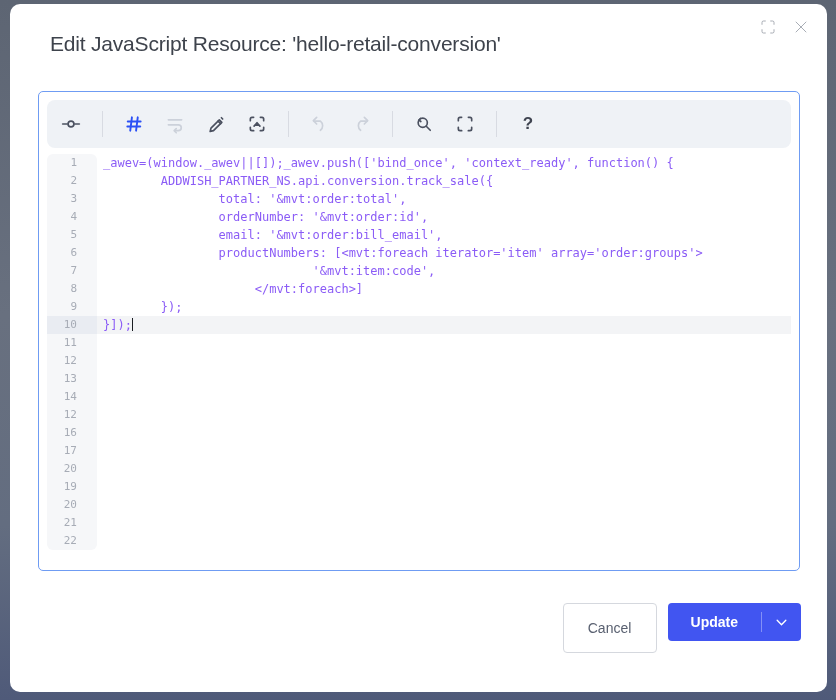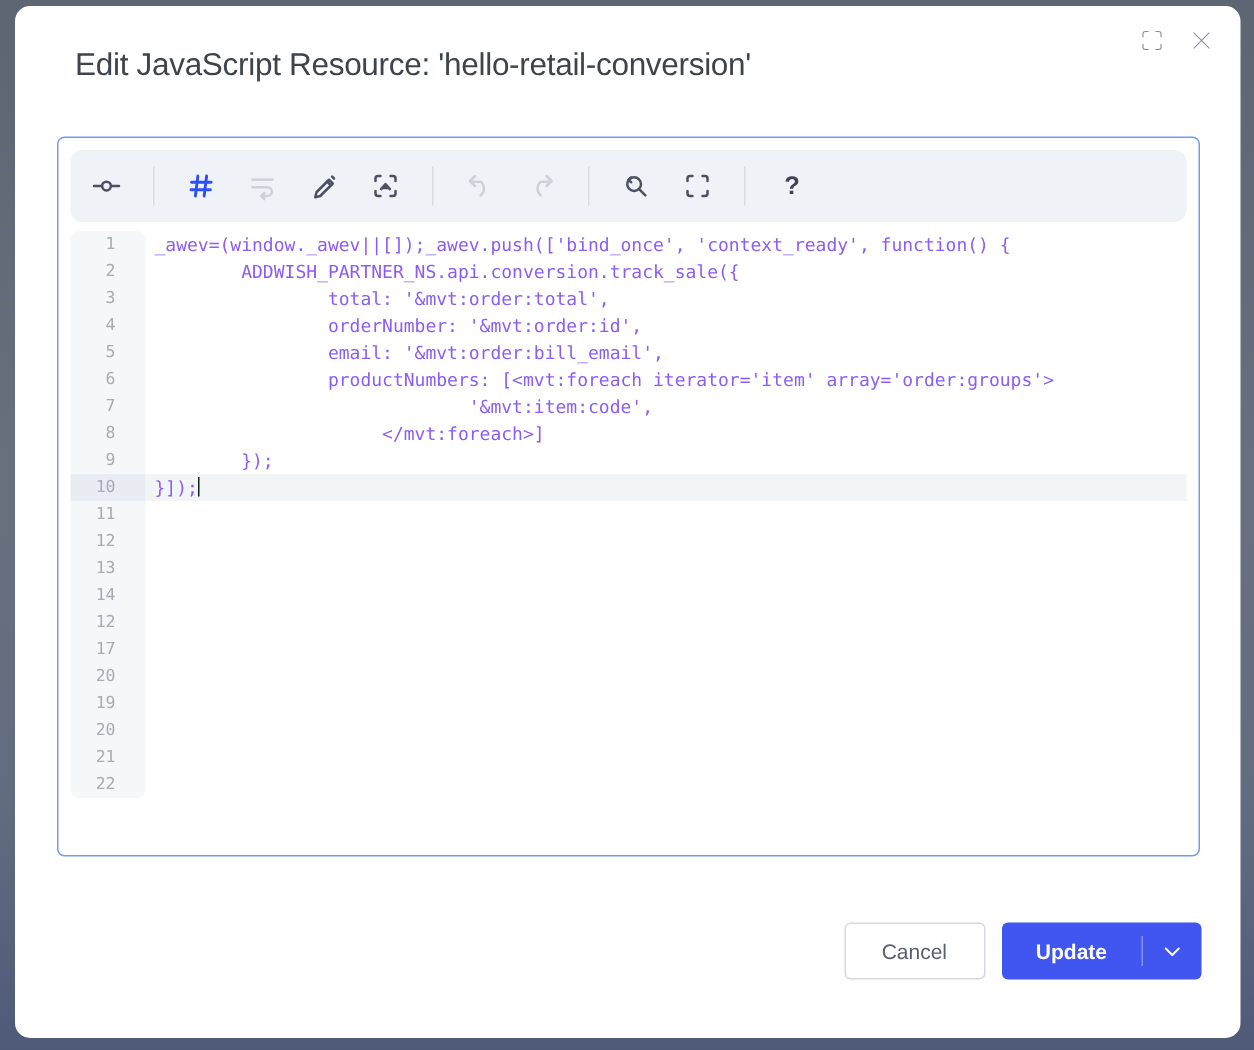--- a/index.html
+++ b/index.html
@@ -53,21 +53,21 @@
   .code {
     flex:1; padding-left:6px; white-space:pre; font-size:12px; color:#8b5cf6;
   }
   .code-row.active .ln   { background:#e9ecf2; }
   .code-row.active .code { background:#f3f4f6; }
   .cursor { display:inline-block; width:1px; height:13px; background:#1a1d22; vertical-align:-2px; }
 
   
   .footer { position:absolute; right:26px; bottom:39px; display:flex; gap:11px; }
   .btn-cancel {
-    width:94px; height:38px; background:#fff; border:1px solid #d5d8de; border-radius:4px;
+    width:94px; height:50px; background:#fff; border:1px solid #d5d8de; border-radius:4px;
     color:#596070; font-size:14px; font-family:"Liberation Sans",sans-serif; cursor:pointer;
   }
   .btn-update-group {
     display:flex; align-items:stretch; background:var(--accent,#4155f1);
     border-radius:4px; height:38px; overflow:hidden;
   }
   .update-main {
     background:transparent; border:none; color:#fff; font-size:14px; font-weight:700;
     padding:1px 23px; cursor:pointer; font-family:"Liberation Sans",sans-serif;
   }
@@ -233,20 +233,24 @@
         </div>
         <div class="code-row">
           <span class="ln">14</span>
           <span class="code"></span>
         </div>
         <div class="code-row">
           <span class="ln">12</span>
           <span class="code"></span>
         </div>
         <div class="code-row">
+          <span class="ln">16</span>
+          <span class="code"></span>
+        </div>
+        <div class="code-row">
           <span class="ln">17</span>
           <span class="code"></span>
         </div>
         <div class="code-row">
           <span class="ln">20</span>
           <span class="code"></span>
         </div>
         <div class="code-row">
           <span class="ln">19</span>
           <span class="code"></span>

